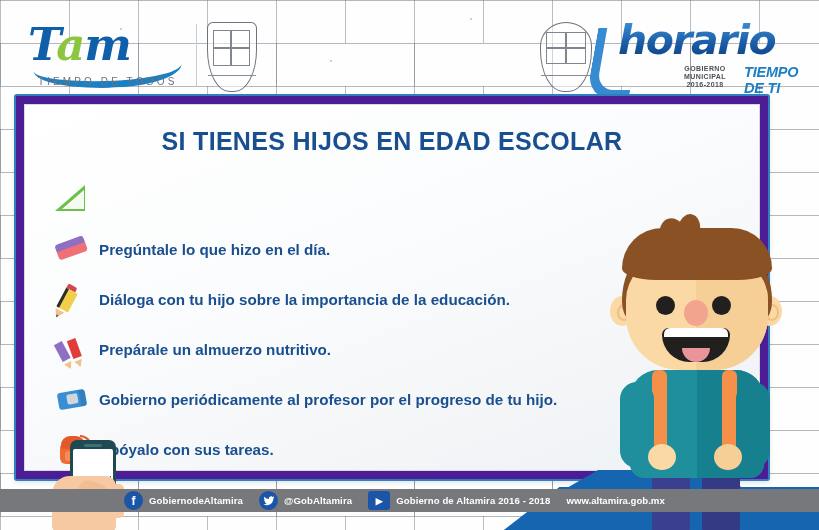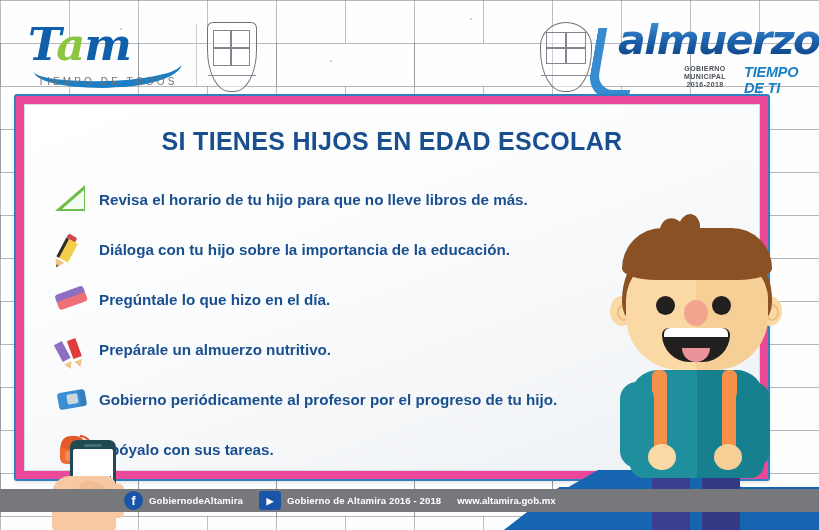--- a/index.html
+++ b/index.html
@@ -66,21 +66,21 @@
     background:linear-gradient(180deg,#3d92d6 0%,#1b5ea8 55%,#0d3f7d 100%);
     -webkit-background-clip:text;background-clip:text;color:transparent;
   }
   .alt-gob{position:absolute;left:76px;top:43px;font-size:7px;font-weight:bold;color:#4a4f57;letter-spacing:.4px;text-align:center;width:66px;line-height:1.15;}
   .alt-cerca{position:absolute;left:148px;top:42px;font-size:14.5px;font-weight:bold;font-style:italic;color:#1b7fc4;letter-spacing:-.2px;}
   .alt-hook{position:absolute;left:-4px;top:6px;width:34px;height:62px;border-left:9px solid #2d86cf;border-bottom:9px solid #2d86cf;border-radius:0 0 0 26px;transform:skewX(-10deg);opacity:.95;}
 
   
   .board-outer{
     position:absolute;left:14px;top:94px;width:752px;height:383px;
-    background:#ec4899;border:2px solid #2f7fc1;border-radius:3px;
+    background:#4c1d95;border:2px solid #2f7fc1;border-radius:3px;
     box-shadow:0 2px 4px rgba(0,0,0,.10);
   }
   .board-inner{
     position:absolute;left:8px;top:8px;right:8px;bottom:8px;
     background:linear-gradient(160deg,#ffffff 0%,#fbfcfd 40%,#eef1f4 100%);
     border:1px solid #d6dbe0;
   }
   .board-title{
     position:absolute;left:0;right:0;top:22px;text-align:center;
     font-size:25px;font-weight:bold;color:#1a4f8f;letter-spacing:.3px;
@@ -211,62 +211,61 @@
       <i style="left:0;top:2px;width:19px;height:15px"></i>
       <i style="left:19px;top:2px;width:19px;height:15px"></i>
       <i style="left:0;top:17px;width:19px;height:15px"></i>
       <i style="left:19px;top:17px;width:19px;height:15px"></i>
     </div>
     <div class="shield-sub"></div>
   </div>
 
   <div class="logo-alt">
     <div class="alt-hook"></div>
-    <div class="alt-word" style="left:22px">almuerzo</div>
+    <div class="alt-word" style="left:22px">horario</div>
     <div class="alt-gob">
       <span>GOBIERNO MUNICIPAL</span><br>
       <span>2016-2018</span>
     </div>
     <div class="alt-cerca">TIEMPO DE TI</div>
   </div>
 
   <div class="board-outer">
     <div class="board-inner">
 
       <div class="board-title">SI TIENES HIJOS EN EDAD ESCOLAR</div>
 
       <div class="tips">
 
         <div class="tip">
           <span class="tip-icon">
             <span class="ico-ruler"></span>
           </span>
-          <span class="tip-text">Revisa el horario de tu hijo para que no lleve libros de más.</span>
+        </div>
+
+        <div class="tip">
+          <span class="tip-icon">
+            <span class="ico-eraser">
+                <span class="top"></span>
+                <span class="bot"></span>
+              </span>
+          </span>
+          <span class="tip-text">Pregúntale lo que hizo en el día.</span>
         </div>
 
         <div class="tip">
           <span class="tip-icon">
             <span class="ico-pencil">
                 <span class="cap"></span>
                 <span class="body"></span>
                 <span class="tipw"></span>
                 <span class="lead"></span>
               </span>
           </span>
           <span class="tip-text">Diáloga con tu hijo sobre la importancia de la educación.</span>
-        </div>
-
-        <div class="tip">
-          <span class="tip-icon">
-            <span class="ico-eraser">
-                <span class="top"></span>
-                <span class="bot"></span>
-              </span>
-          </span>
-          <span class="tip-text">Pregúntale lo que hizo en el día.</span>
         </div>
 
         <div class="tip">
           <span class="tip-icon">
             <span class="pencils">
               <span class="p p1">
                   <span class="b"></span>
                   <span class="w"></span>
                 </span>
               <span class="p p2">
@@ -349,20 +348,28 @@
 
   <div class="footer"></div>
   <div class="f-items">
     <div style="width:124px"></div>
 
     <div class="f-item">
       <span class="f-ic">f</span>
       <span class="f-lb">GobiernodeAltamira</span>
     </div>
 
+    <div class="f-item">
+      <span class="f-ic tw-ic">
+        <svg viewBox="0 0 24 24">
+            <path d="M23 5a9 9 0 0 1-2.6.7A4.5 4.5 0 0 0 22.4 3a9 9 0 0 1-2.9 1.1 4.5 4.5 0 0 0-7.7 4.1A12.8 12.8 0 0 1 2.5 3.5a4.5 4.5 0 0 0 1.4 6 4.4 4.4 0 0 1-2-.6 4.5 4.5 0 0 0 3.6 4.4 4.5 4.5 0 0 1-2 .1 4.5 4.5 0 0 0 4.2 3.1A9 9 0 0 1 1 18.4a12.7 12.7 0 0 0 6.9 2c8.3 0 12.8-6.9 12.8-12.8V7A9 9 0 0 0 23 5z"></path>
+          </svg>
+      </span>
+      <span class="f-lb">@GobAltamira</span>
+    </div>
 
 
     <div class="f-item">
       <span class="f-ic yt">▶</span>
       <span class="f-lb">Gobierno de Altamira 2016 - 2018</span>
     </div>
 
     <div class="f-url">www.altamira.gob.mx</div>
   </div>
 

